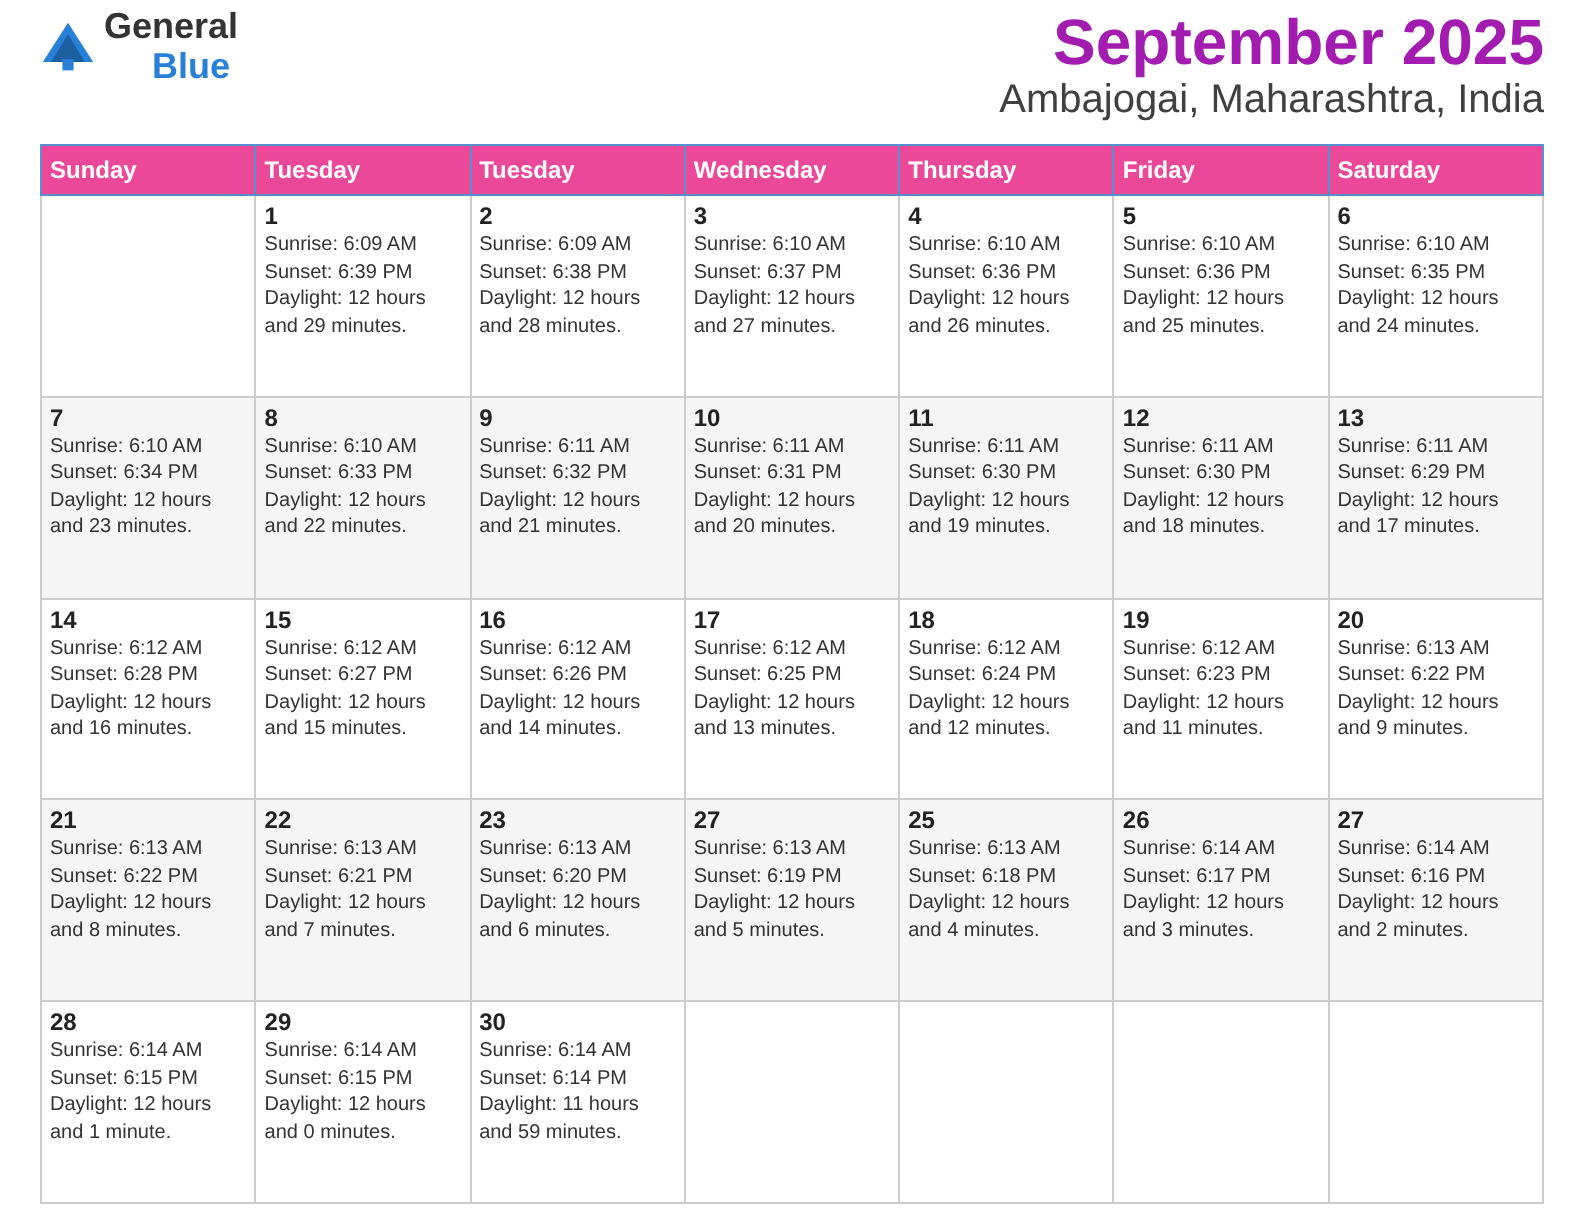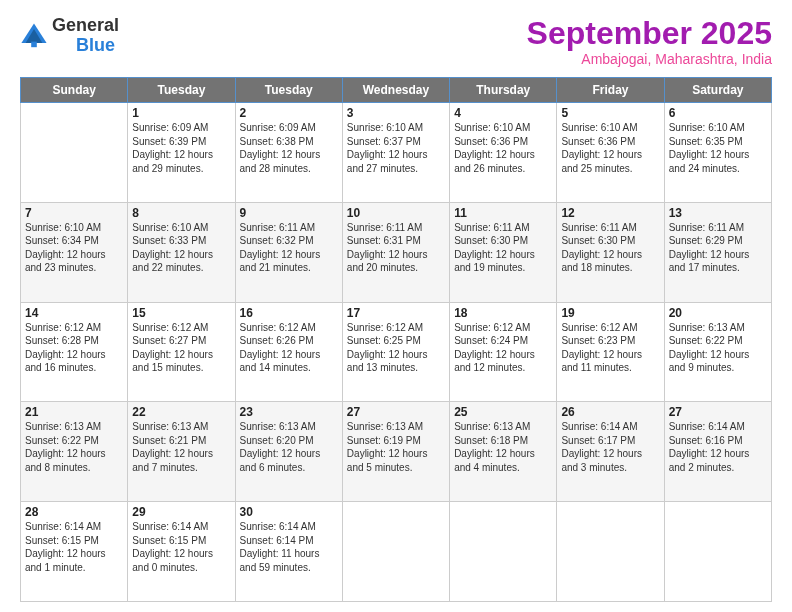--- a/index.html
+++ b/index.html
@@ -6,21 +6,21 @@
     body {
       font-family: Arial, sans-serif;
       background: #fff;
       width: 792px;
       height: 612px;
       overflow: hidden;
     }
     .page {
       width: 792px;
       height: 612px;
-      padding: 16px 20px 10px 20px;
+      padding: 4px 20px 10px 20px;
       display: flex;
       flex-direction: column;
     }
     .header {
       display: flex;
       justify-content: space-between;
       align-items: flex-start;
       margin-bottom: 10px;
     }
     .logo {
@@ -48,37 +48,37 @@
     .title-block {
       text-align: right;
     }
     .month-title {
       font-size: 32px;
       font-weight: bold;
       color: #a21caf;
       line-height: 1.1;
     }
     .location-title {
-      font-size: 14px;
-      color: #ec4899;
+      font-size: 20px;
+      color: #404040;
     }
     .calendar {
       flex: 1;
       border: 1px solid #ccc;
       border-collapse: collapse;
       width: 100%;
       table-layout: fixed;
     }
     .calendar th {
-      background-color: #737373;
+      background-color: #ec4899;
       color: #fff;
       font-size: 12px;
       font-weight: bold;
       padding: 5px 4px;
-      text-align: center;
+      text-align: left;
       border: 1px solid #5590cc;
     }
     .calendar td {
       border: 1px solid #ccc;
       vertical-align: top;
       padding: 3px 4px;
       font-size: 9.5px;
       color: #333;
       height: 80px;
     }

